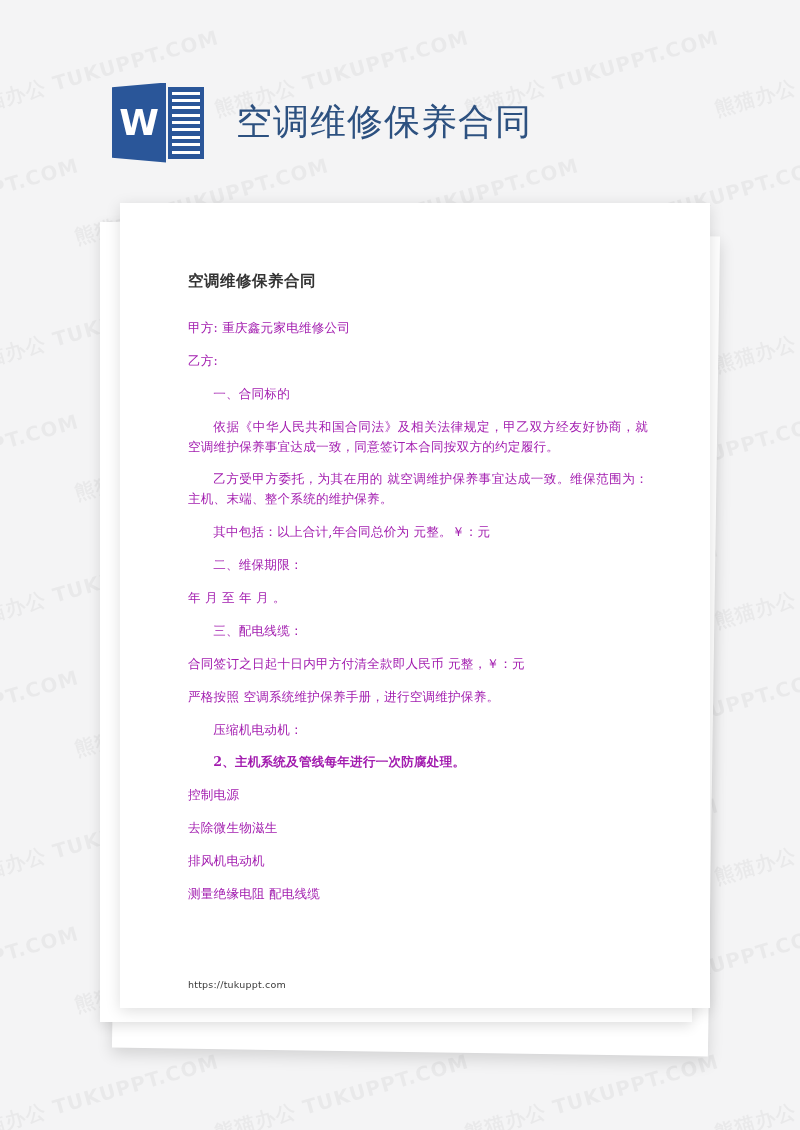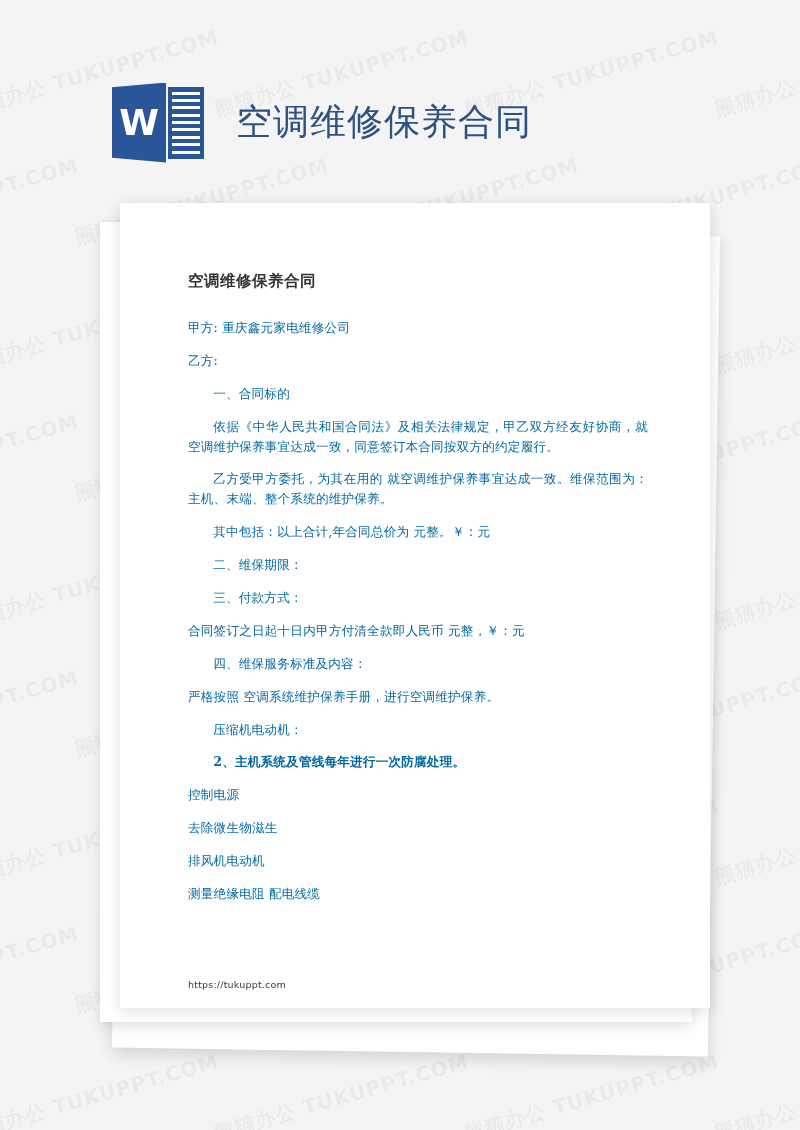--- a/index.html
+++ b/index.html
@@ -167,21 +167,21 @@
     font-size: 15.5px;
     font-weight: 600;
     color: #333333;
     margin: 0 0 26px 0;
     letter-spacing: 0.5px;
   }
   .para {
     font-size: 12.6px;
     line-height: 1.58;
     margin: 0 4px 13px 0;
-    color: #0369a1;
+    color: #a21caf;
     text-align: justify;
     letter-spacing: 0.2px;
   }
   .para.indent {
     text-indent: 2em;
   }
   .para.bold-lead {
     font-weight: 600;
   }
 
@@ -266,23 +266,23 @@
   <div class="content-inner">
     <div class="body-heading">空调维修保养合同</div>
 
     <p class="para">甲方: 重庆鑫元家电维修公司</p>
     <p class="para">乙方:</p>
     <p class="para indent">一、合同标的</p>
     <p class="para indent">依据《中华人民共和国合同法》及相关法律规定，甲乙双方经友好协商，就空调维护保养事宜达成一致，同意签订本合同按双方的约定履行。</p>
     <p class="para indent">乙方受甲方委托，为其在用的 就空调维护保养事宜达成一致。维保范围为：主机、末端、整个系统的维护保养。</p>
     <p class="para indent">其中包括：以上合计,年合同总价为 元整。￥：元</p>
     <p class="para indent">二、维保期限：</p>
-    <p class="para indent">三、付款方式：</p>
+    <p class="para">年 月 至 年 月 。</p>
+    <p class="para indent">三、配电线缆：</p>
     <p class="para">合同签订之日起十日内甲方付清全款即人民币 元整，￥：元</p>
-    <p class="para indent">四、维保服务标准及内容：</p>
     <p class="para">严格按照 空调系统维护保养手册，进行空调维护保养。</p>
     <p class="para indent">压缩机电动机：</p>
     <p class="para indent bold-lead">2、主机系统及管线每年进行一次防腐处理。</p>
     <p class="para">控制电源</p>
     <p class="para">去除微生物滋生</p>
     <p class="para">排风机电动机</p>
     <p class="para">测量绝缘电阻 配电线缆</p>
   </div>
 
   <div class="footer-url">https://tukuppt.com</div>

